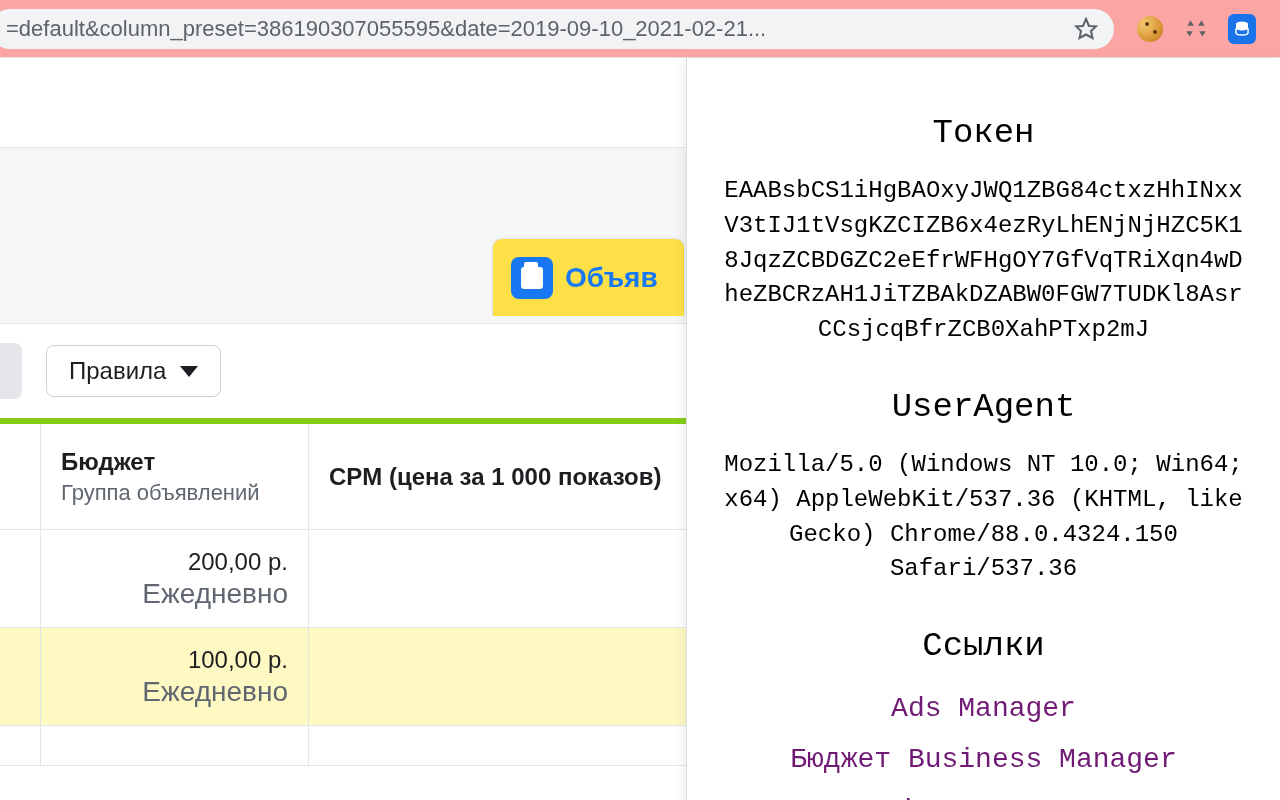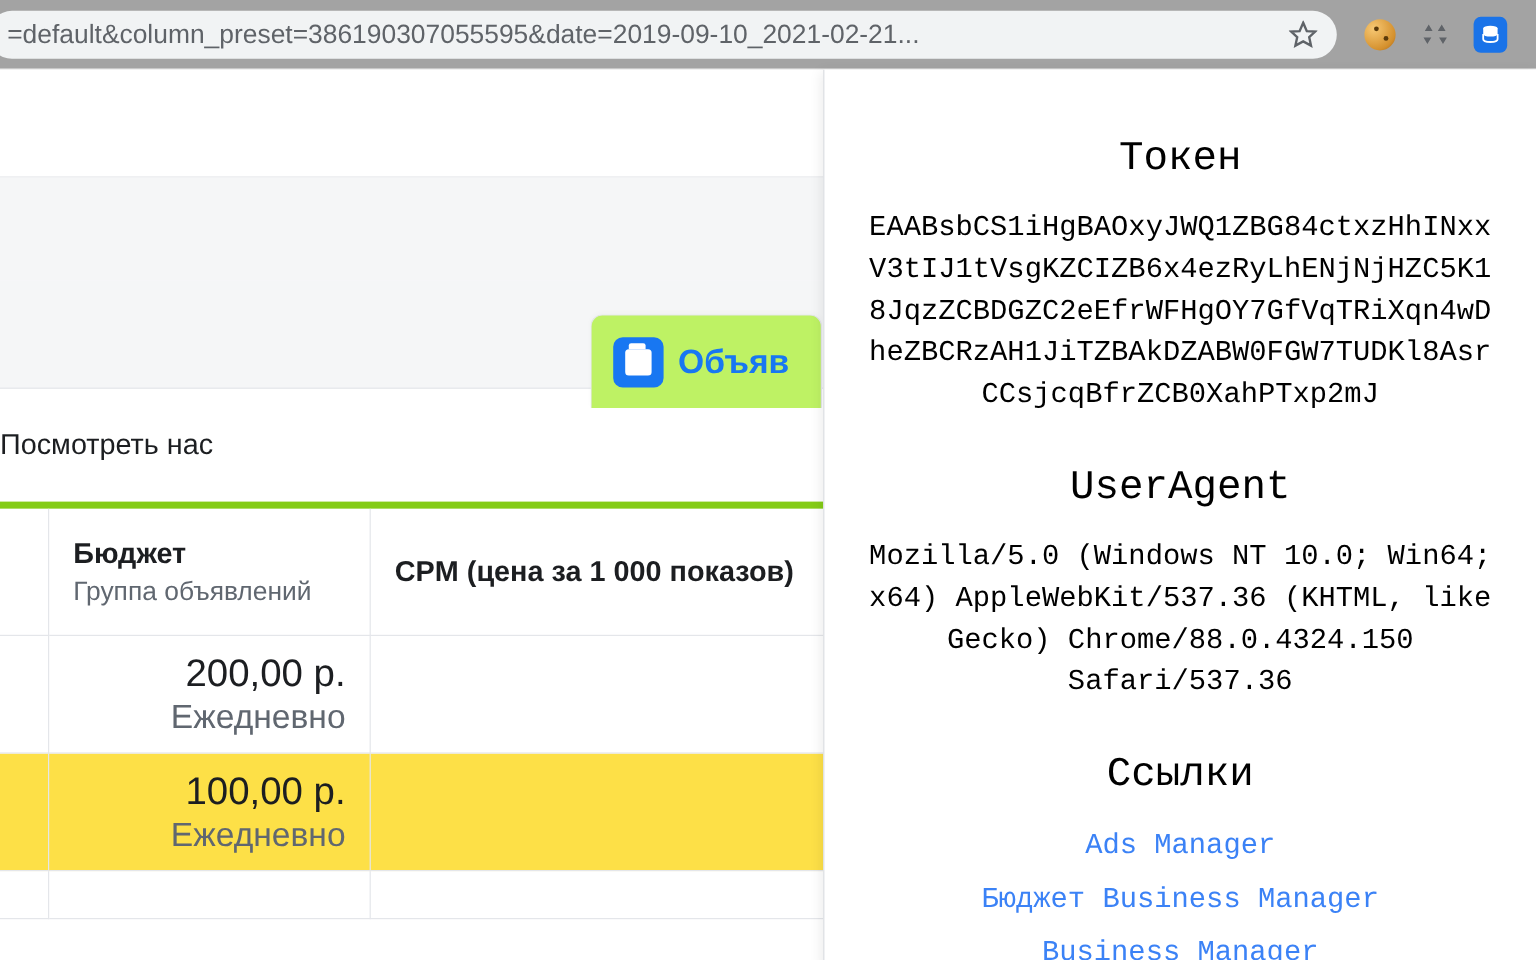--- a/index.html
+++ b/index.html
@@ -1,20 +1,20 @@
 <!DOCTYPE html>
 <html><head>
 <meta charset="utf-8">
 <style>
   * { box-sizing: border-box; margin: 0; padding: 0; }
   html, body { width: 1280px; height: 800px; font-family: Arial, Helvetica, sans-serif; background: #fff; overflow: hidden; }
   
   .url-bar {
     height: 58px;
-    background: #a3a3a3;
+    background: #fca5a5;
     border-bottom: 1px solid #e0e0e0;
     display: flex;
     align-items: center;
     padding: 0 12px 0 0;
   }
   .url-field {
     flex: 1;
     height: 40px;
     background: #f1f3f4;
     border-radius: 20px;
@@ -99,23 +99,23 @@
     display:flex; align-items:center;
   }
   .row-tab {
     height: 90px; background:#f5f6f7;
     border-bottom:1px solid #e4e6ea;
     position:relative;
   }
   .tab-active {
     position:absolute;
     left: 492px;
-    top: 28px;
+    top: 4px;
     height: 78px;
-    background:#bef264;
+    background:#fde047;
     border-top-left-radius:10px;
     border-top-right-radius:10px;
     padding: 0 26px 0 18px;
     display:flex; align-items:center;
     border:1px solid #e4e6ea;
     border-bottom:none;
     box-shadow: 0 -2px 4px rgba(0,0,0,0.02);
   }
   .tab-icon {
     width:42px; height:42px; border-radius:8px; background:#1877f2;
@@ -156,23 +156,23 @@
     border-bottom:1px solid #e4e6ea;
     padding: 14px 20px;
   }
   .col0 { width:30px; }
   .col1 { width:268px; }
   .col2 { flex:1; }
   .th { display:flex; flex-direction:column; justify-content:center; }
   .th-title { font-size:24px; font-weight:700; color:#1c1e21; }
   .th-sub { font-size:22px; color:#606770; margin-top:4px; }
   .trow { display:flex; height:98px; background:#fff; }
-  .trow.alt { background:#fde047;text-align:center; }
+  .trow.alt { background:#fef9c3;text-align:center; }
   .td { display:flex; flex-direction:column; align-items:flex-end; justify-content:center; }
-  .td-val { font-size:32px; color:#1c1e21; }
+  .td-val { font-size:24px; color:#1c1e21; }
   .td-sub { font-size:28px; color:#606770; margin-top:2px; }
   .td.col2 { align-items:flex-end; }
 
   
   .popup {
     position:absolute;
     right: 0;
     top: 0;
     width: 594px;
     height: 750px;
@@ -189,21 +189,21 @@
     font-size:34px; font-weight:400; color:#000; margin-bottom:22px;
   }
   .token-text, .ua-text {
     font-size:24px; line-height:1.45; color:#000;
     word-break:break-all;
     margin-bottom: 40px;
     padding: 0 8px;
   }
   .ua-text { word-break:normal; }
   .links { display:flex; flex-direction:column; gap:6px; align-items:center; }
-  .links a { color:#3b82f6; font-size:24px; text-decoration:none; line-height:1.6; }
+  .links a { color:#701a75; font-size:28px; text-decoration:none; line-height:1.6; }
 </style>
 </head>
 <body>
 
 <div class="url-bar">
   <div class="url-field">
     <span>=default&amp;column_preset=386190307055595&amp;date=2019-09-10_2021-02-21...</span>
     <span class="star">
       <svg width="24" height="24" viewBox="0 0 24 24" fill="none" stroke="#5f6368" stroke-width="2">
         <polygon points="12 2 15 9 22 9.3 17 14 18.5 21 12 17.5 5.5 21 7 14 2 9.3 9 9"></polygon>
@@ -260,20 +260,27 @@
     <div class="row-tab">
       <div class="tab-active">
         <div class="tab-icon">
           <div class="tab-icon-inner"></div>
         </div>
         <span class="tab-label">Объяв</span>
       </div>
     </div>
 
     <div class="row-controls">
+      <div class="controls-left">
+        <div class="pill-cut"></div>
+        <div class="rules-btn">
+          <span>Правила</span>
+          <span class="caret-down"></span>
+        </div>
+      </div>
       <span class="view-link">Посмотреть нас</span>
     </div>
 
     <div class="tbl">
       <div class="thead">
         <div class="th col0"></div>
         <div class="th col1">
           <span class="th-title">Бюджет</span>
           <span class="th-sub">Группа объявлений</span>
         </div>

